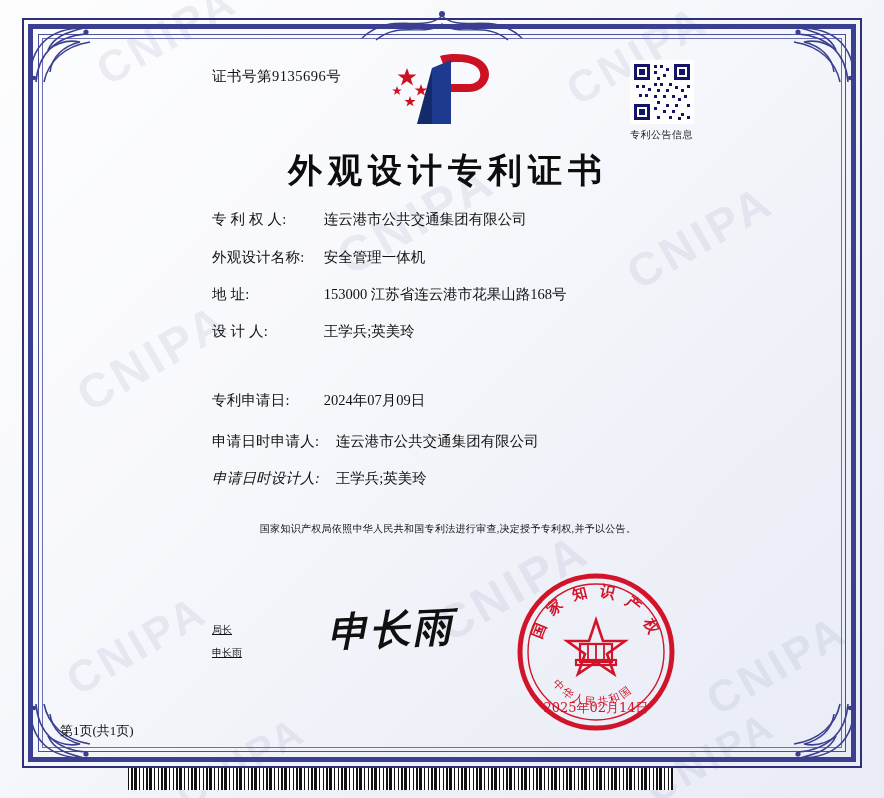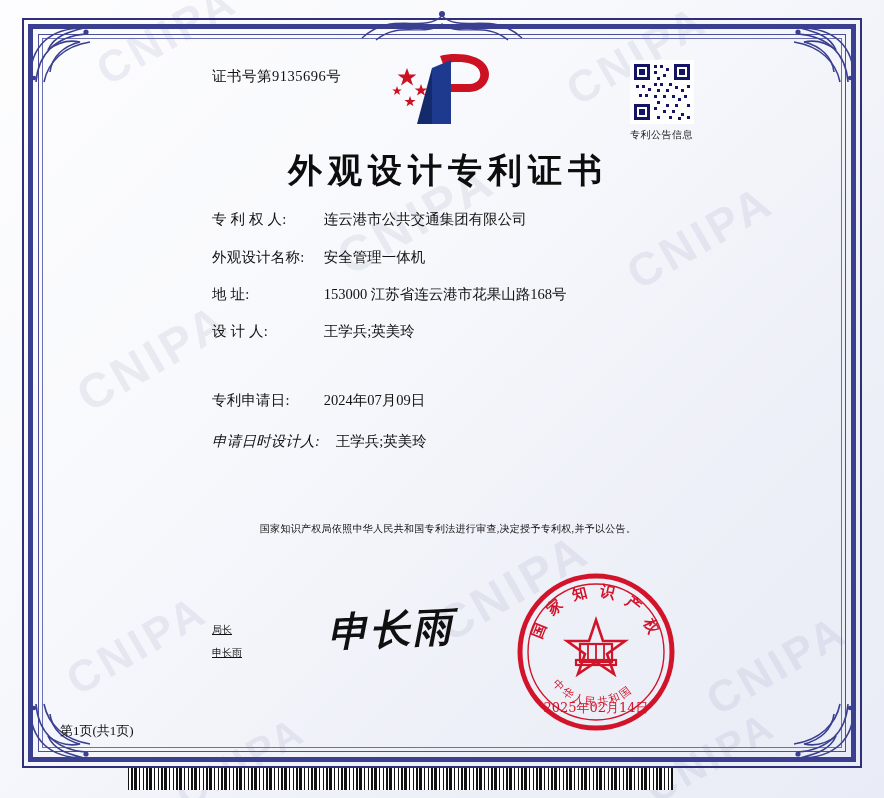--- a/index.html
+++ b/index.html
@@ -397,20 +397,24 @@
         <span class="field-label">设  计  人:</span>
         <span class="field-value">王学兵;英美玲</span>
       </div>
 
 
       <div class="field-row" style="height:41px;margin-top:32px;">
         <span class="field-label">专利申请日:</span>
         <span class="field-value">2024年07月09日</span>
       </div>
 
+      <div class="field-row">
+        <span class="field-label" style="width:120px;">申请日时申请人:</span>
+        <span class="field-value">连云港市公共交通集团有限公司</span>
+      </div>
 
       <div class="field-row">
         <span class="field-label" style="width:120px;font-style:italic;">申请日时设计人:</span>
         <span class="field-value">王学兵;英美玲</span>
       </div>
 
     </div>
 
     <div class="legal">
       <div>国家知识产权局依照中华人民共和国专利法进行审查,决定授予专利权,并予以公告。</div>

